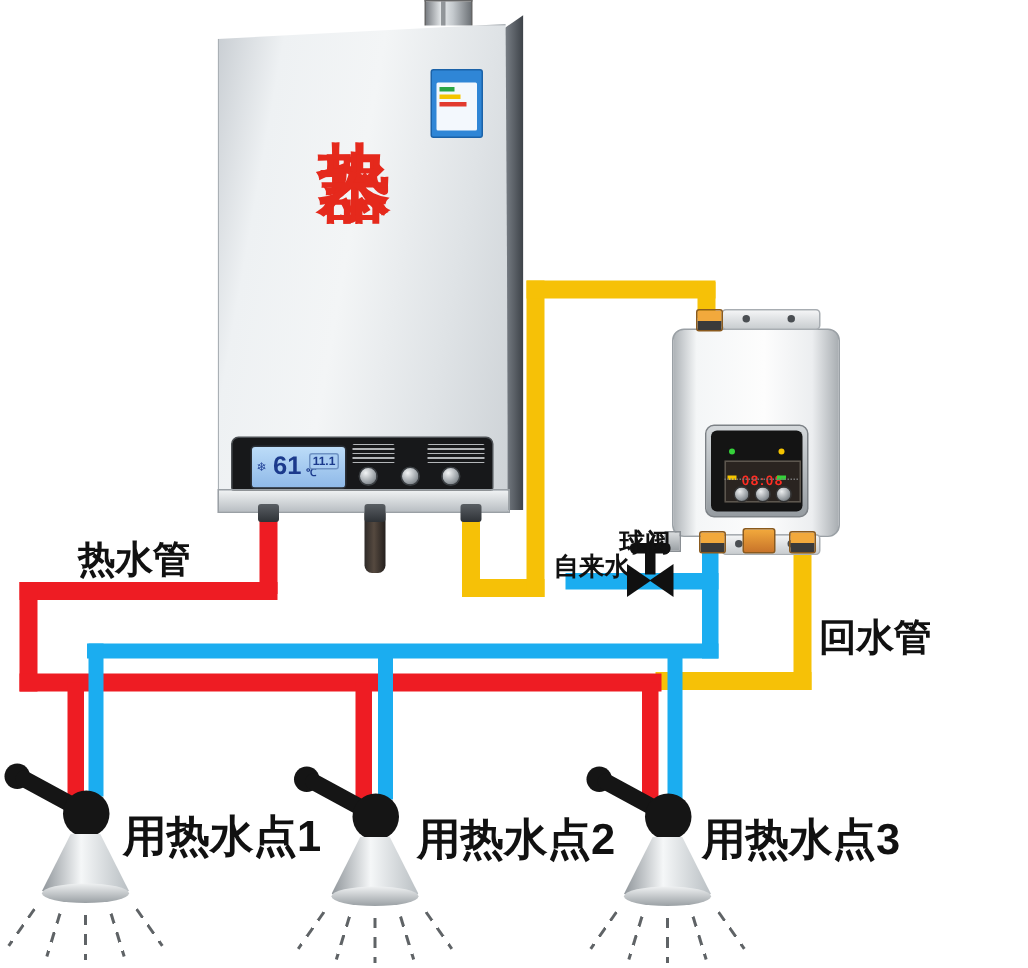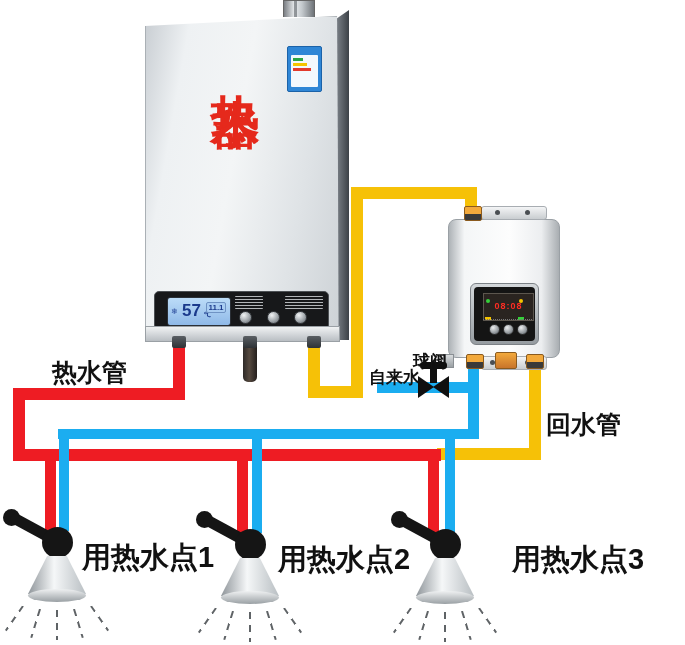--- a/index.html
+++ b/index.html
@@ -49,21 +49,21 @@
     letter-spacing:2px;color:var(--unit-title,#e8251d);}
   .bracket{position:absolute;width:64px;height:12px;background:linear-gradient(#f4f5f6,#c9cdd0);
     border:1px solid #a8adb2;border-radius:3px;}
   .hole{position:absolute;top:3px;width:5px;height:5px;border-radius:50%;background:#4a4e52;}
   .fitting{position:absolute;width:16px;height:13px;border-radius:2px;
     background:linear-gradient(#f2a93c 55%,#3a3a3a 55%);border:1px solid #8a5a1e;}
   .fitting.mid{width:20px;height:15px;background:linear-gradient(#f2a93c,#c8742a);}
   .unit-panel{left:470px;top:283px;width:67px;height:60px;border-radius:6px;border:1px solid #7c8186;
     background:linear-gradient(#d4d8db,#969ca1);}
   .unit-panel .black{position:absolute;left:3px;top:3px;right:3px;bottom:3px;background:#141414;border-radius:4px;}
-  .unit-display{position:absolute;left:9px;top:6px;width:49px;height:26px;background:#2a2420;
+  .unit-display{position:absolute;left:9px;top:20px;width:49px;height:26px;background:#2a2420;
     border:1px solid #5c564e;color:#ff2d23;font-size:9px;font-weight:700;text-align:center;line-height:24px;letter-spacing:1px;}
   .unit-btnrow{position:absolute;left:9px;bottom:5px;width:49px;height:16px;border-top:1px dotted #777;}
   .unit-btn{position:absolute;top:4px;width:9px;height:9px;border-radius:50%;
     background:radial-gradient(circle at 35% 30%,#eceeef,#8d9398 65%,#4c5156);border:1px solid #333;}
   .unit-tab{left:443px;top:354px;width:9px;height:12px;background:linear-gradient(#d9dcde,#9aa0a4);border:1px solid #8a8f94;}
   
   .valve-bar{left:420px;top:362px;width:27px;height:7px;background:#101010;border-radius:3px;}
   .valve-stem{left:430px;top:368px;width:7px;height:15px;background:#101010;}
   .valve-triL{left:418px;top:376px;width:0;height:0;border-top:11px solid transparent;
     border-bottom:11px solid transparent;border-left:16px solid #101010;}
@@ -126,21 +126,21 @@
     <div class="inner">
       <div class="bar" style="top:3px;width:10px;background:#2aa546;"></div>
       <div class="bar" style="top:8px;width:14px;background:#f5c400;"></div>
       <div class="bar" style="top:13px;width:18px;background:#e23a2e;"></div>
     </div>
   </div>
 
   <div class="abs heater-panel">
     <div class="lcd">
       <span class="lcd-snow">❄</span>
-      <span class="lcd-main">57</span>
+      <span class="lcd-main">61</span>
       <span class="lcd-unit">℃</span>
       <span class="lcd-sub">11.1</span>
     </div>
     <div class="panel-textblock" style="left:80px;width:28px;"></div>
     <div class="panel-textblock" style="left:130px;width:38px;"></div>
     <div class="knob" style="left:84px;"></div>
     <div class="knob" style="left:112px;"></div>
     <div class="knob" style="left:139px;"></div>
   </div>
   <div class="abs heater-bottom"></div>
@@ -215,21 +215,21 @@
     <div class="lknob" style="left:391px;top:511px;"></div>
     <div class="lever" style="left:399px;top:513px;"></div>
     <div class="ball" style="left:430px;top:529px;"></div>
     <div class="cone" style="left:416px;top:558px;"></div>
     <div class="cone-rim" style="left:416px;top:591px;"></div>
     <div class="spray" style="left:410px;top:608px;transform:rotate(35deg);"></div>
     <div class="spray" style="left:427px;top:611px;transform:rotate(17deg);"></div>
     <div class="spray" style="left:444px;top:612px;"></div>
     <div class="spray" style="left:461px;top:611px;transform:rotate(-17deg);"></div>
     <div class="spray" style="left:478px;top:608px;transform:rotate(-35deg);"></div>
-    <div class="lbl mid" style="left:468px;top:540px;margin-left:44px;">用热水点3</div>
+    <div class="lbl mid" style="left:468px;top:540px;">用热水点3</div>
   </div>
 
   <div class="lbl big" style="left:546px;top:408px;">回水管</div>
   <div class="lbl big" style="left:52px;top:356px;">热水管</div>
   <div class="lbl small" style="left:369px;top:366px;">自来水</div>
   <div class="lbl small" style="left:413px;top:350px;">球阀</div>
 
 </div>
 
 </body></html>

